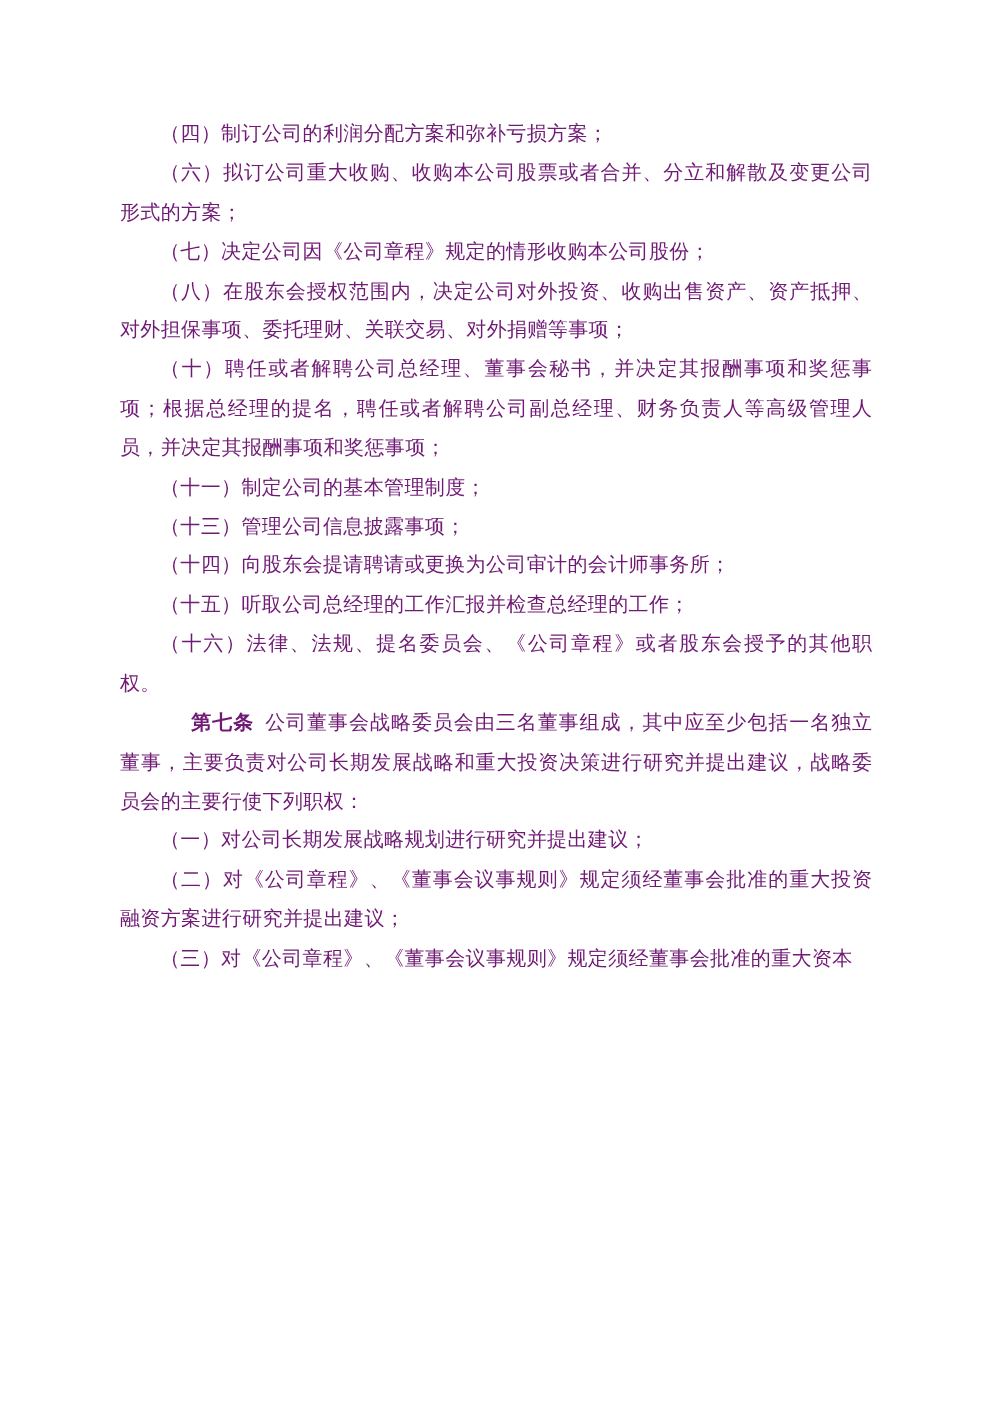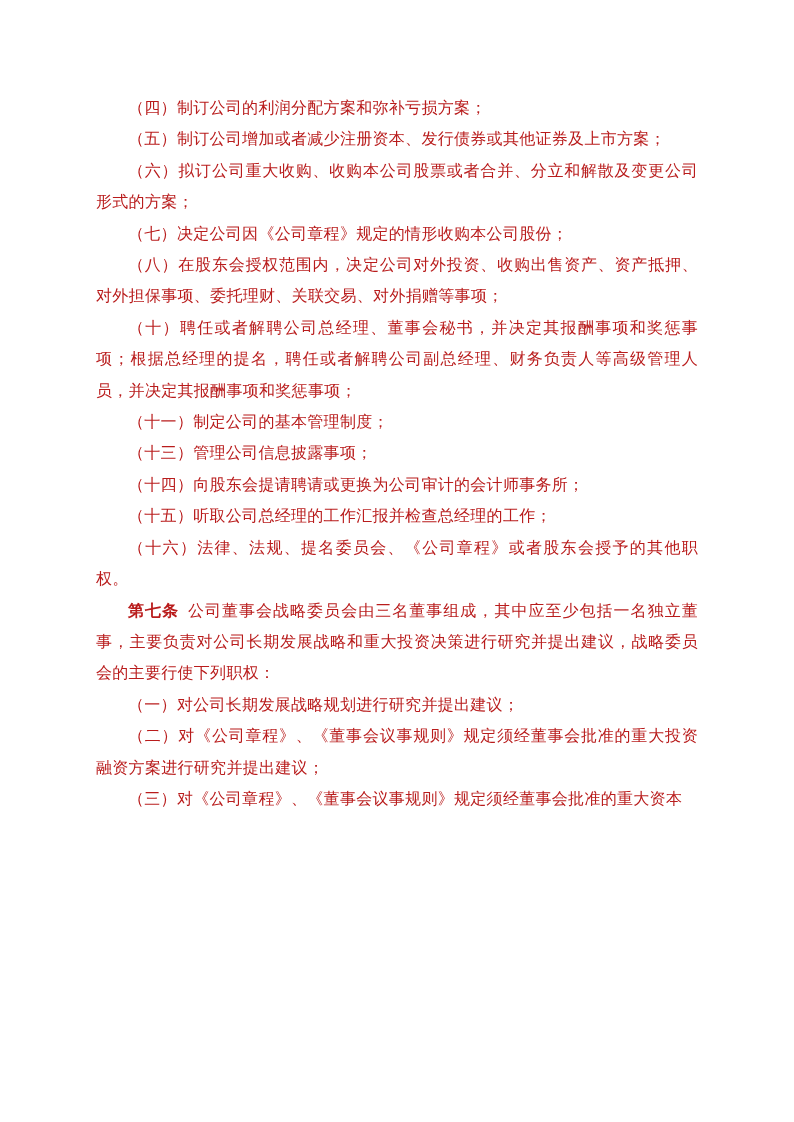--- a/index.html
+++ b/index.html
@@ -10,45 +10,45 @@
   .page {
     position: relative;
     width: 794px;
     height: 1122px;
     margin: 0 auto;
     background: #ffffff;
     overflow: hidden;
     box-sizing: border-box;
     padding: 92px 96px 0 96px;
     font-family: "Liberation Serif", "DejaVu Serif", serif;
-    color: #b91c1c;
+    color: #701a75;
   }
   .doc-body p {
     margin: 0;
     padding: 0;
     font-size: 16px;
     line-height: 31.4px;
     text-align: justify;
     text-justify: inter-ideograph;
     text-indent: 2em;
     word-break: break-all;
     letter-spacing: 0.3px;
   }
   .doc-body p b.article-no {
     font-weight: bold;
     margin-right: 0.55em;
+    margin-left: 25px;
   }
 </style>
 </head>
 <body>
 
 <div class="page">
   <div class="doc-body">
       <p><span>（四）制订公司的利润分配方案和弥补亏损方案；</span></p>
-      <p><span>（五）制订公司增加或者减少注册资本、发行债券或其他证券及上市方案；</span></p>
       <p><span>（六）拟订公司重大收购、收购本公司股票或者合并、分立和解散及变更公司形式的方案；</span></p>
       <p><span>（七）决定公司因《公司章程》规定的情形收购本公司股份；</span></p>
       <p><span>（八）在股东会授权范围内，决定公司对外投资、收购出售资产、资产抵押、对外担保事项、委托理财、关联交易、对外捐赠等事项；</span></p>
       <p><span>（十）聘任或者解聘公司总经理、董事会秘书，并决定其报酬事项和奖惩事项；根据总经理的提名，聘任或者解聘公司副总经理、财务负责人等高级管理人员，并决定其报酬事项和奖惩事项；</span></p>
       <p><span>（十一）制定公司的基本管理制度；</span></p>
       <p><span>（十三）管理公司信息披露事项；</span></p>
       <p><span>（十四）向股东会提请聘请或更换为公司审计的会计师事务所；</span></p>
       <p><span>（十五）听取公司总经理的工作汇报并检查总经理的工作；</span></p>
       <p><span>（十六）法律、法规、提名委员会、《公司章程》或者股东会授予的其他职权。</span></p>
       <p><b class="article-no">第七条</b><span>公司董事会战略委员会由三名董事组成，其中应至少包括一名独立董事，主要负责对公司长期发展战略和重大投资决策进行研究并提出建议，战略委员会的主要行使下列职权：</span></p>

